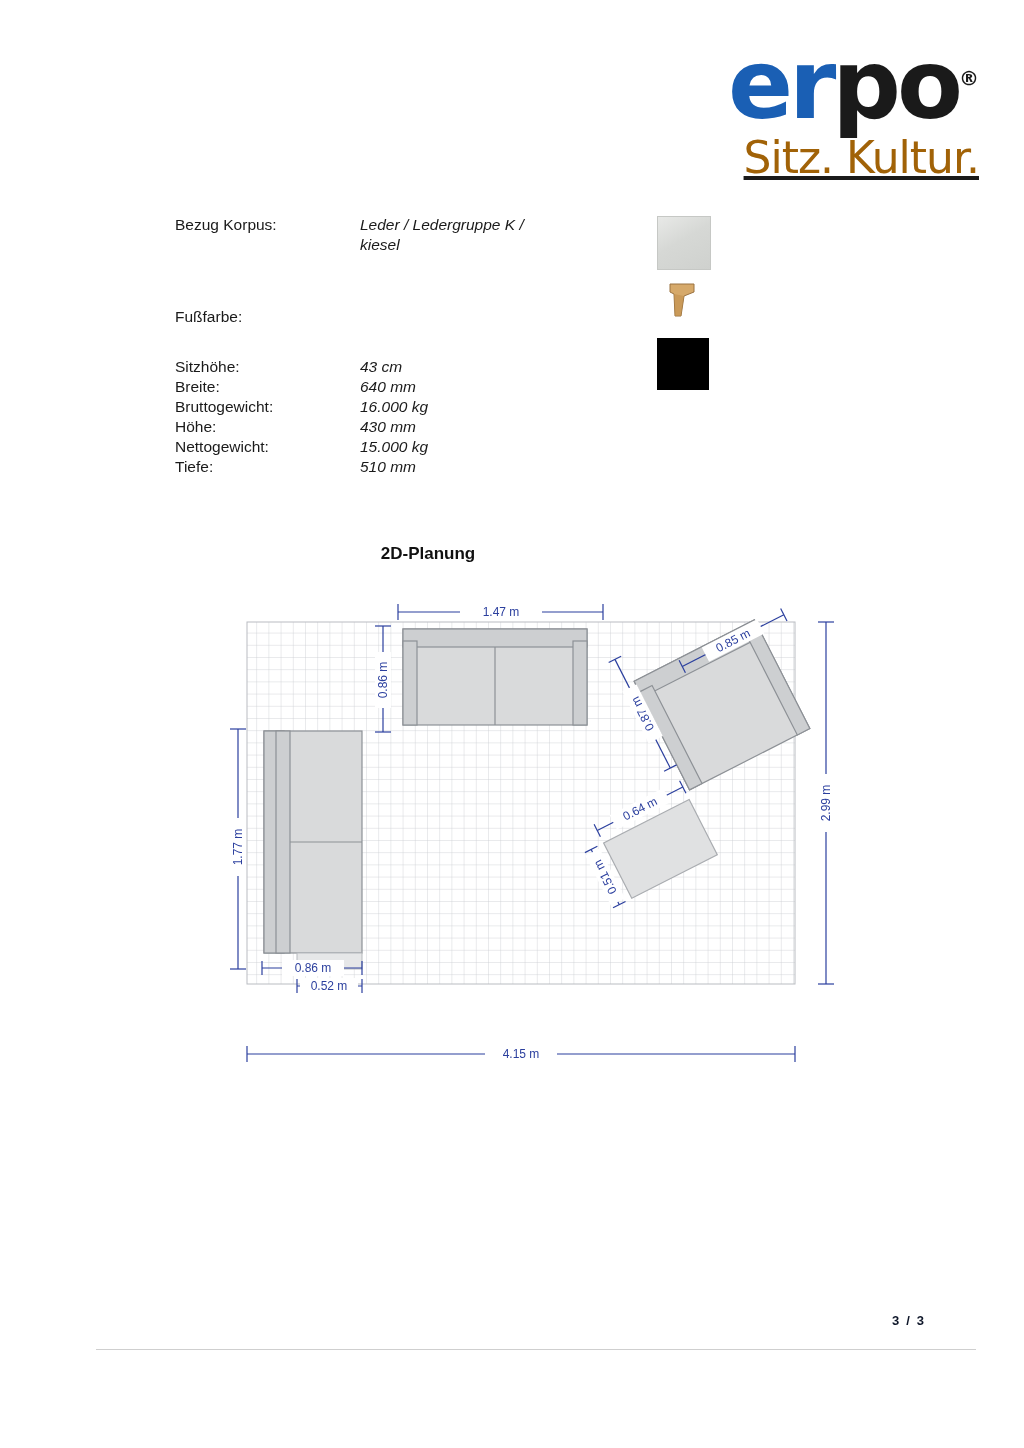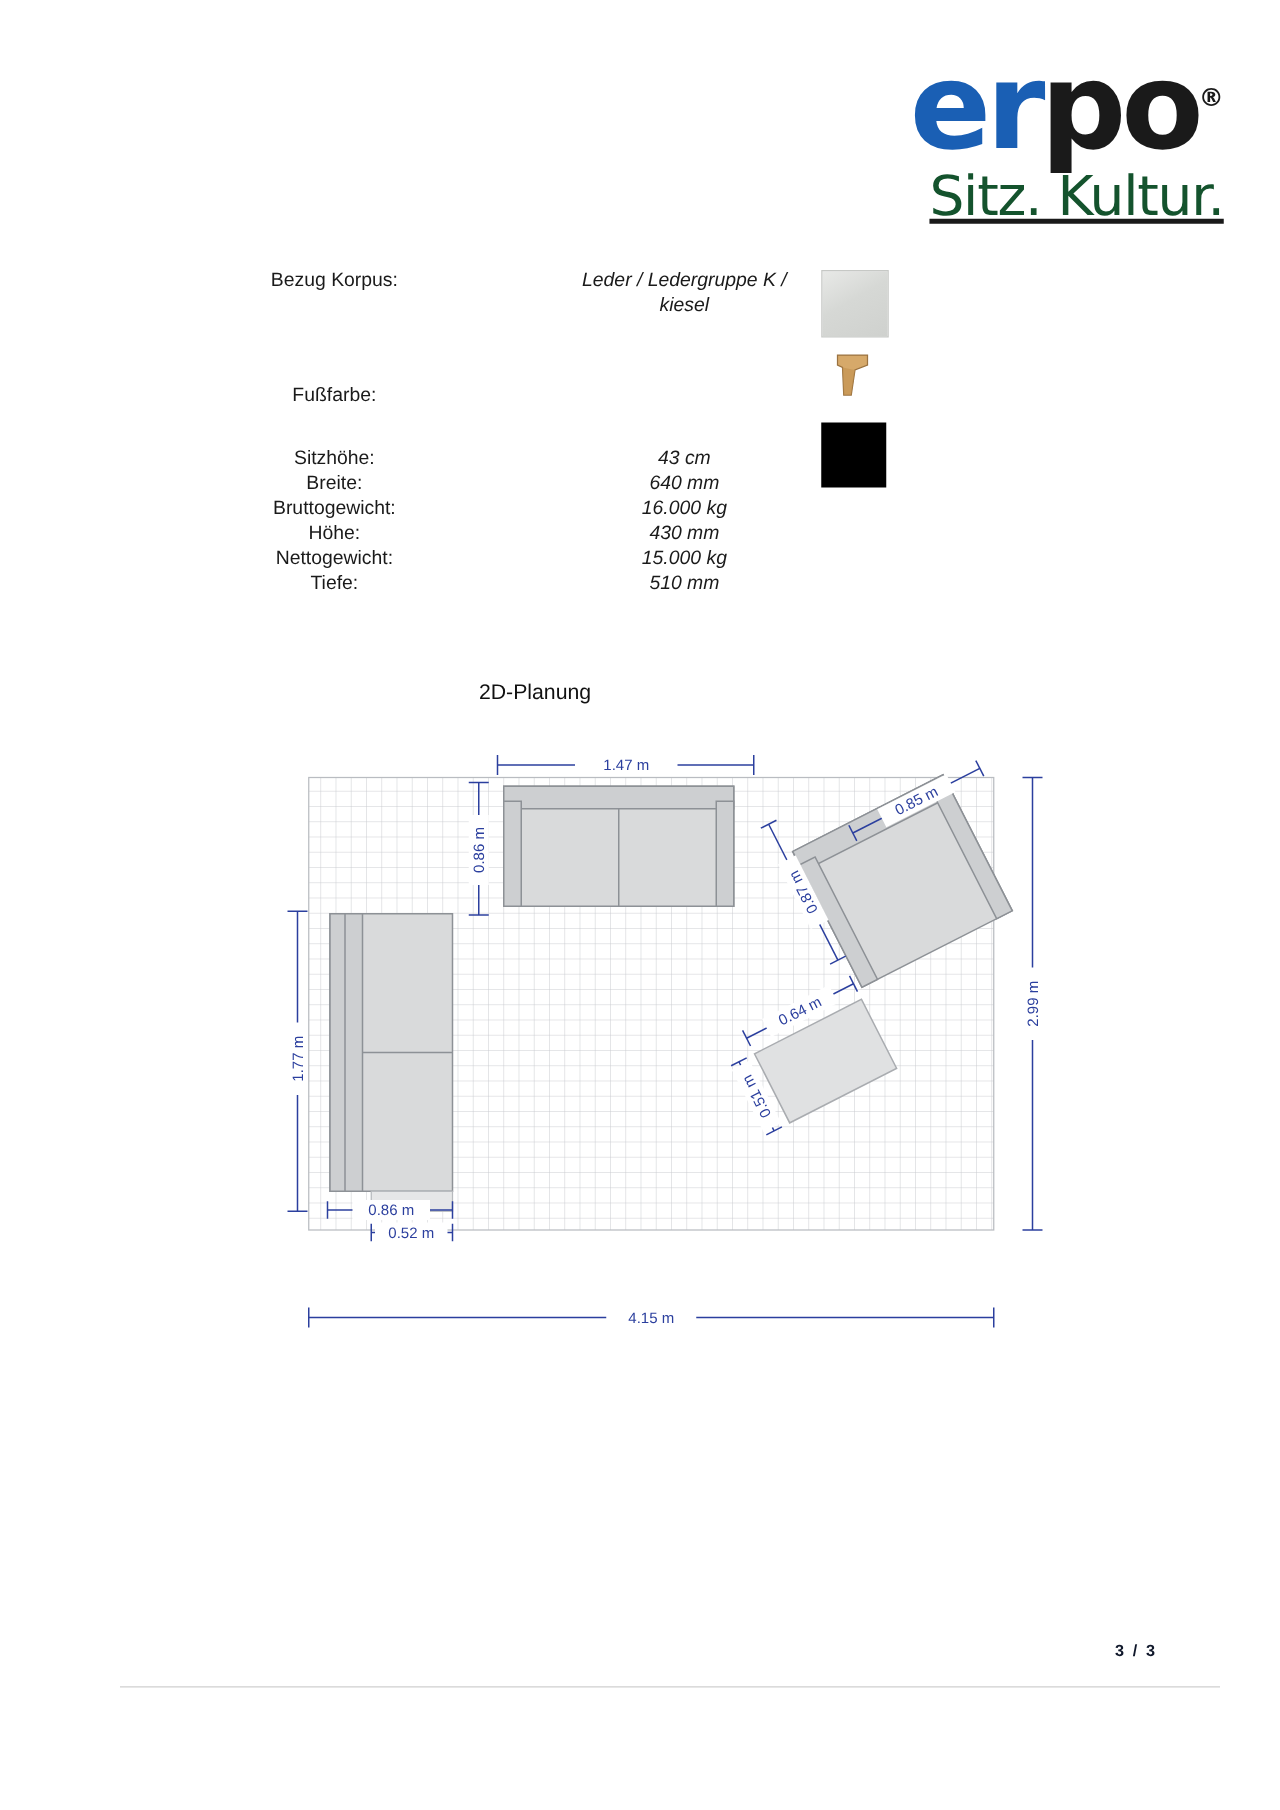--- a/index.html
+++ b/index.html
@@ -40,38 +40,37 @@
   .logo-reg {
     font-size: 20px;
     vertical-align: super;
     font-weight: bold;
     letter-spacing: 0;
   }
   .logo-tagline {
     font-family: "DejaVu Sans", sans-serif;
     font-size: 44px;
     line-height: 46px;
-    color: #14532d;
+    color: #a16207;
     margin-top: 2px;
     letter-spacing: -1px;
   }
 
   
   .specs {
     position: absolute;
     left: 175px;
     top: 215px;
     width: 560px;
     font-size: 15.5px;
     line-height: 20px;
   }
   .spec-row {
     display: flex;
     margin-bottom: 0px;
-    text-align: center;
   }
   .spec-label {
     width: 185px;
     flex: 0 0 185px;
   }
   .spec-value {
     flex: 1 1 auto;
     font-style: italic;
   }
   .spec-gap-lg { height: 22px; }
@@ -110,21 +109,21 @@
   }
 
   
   .plan-title {
     position: absolute;
     top: 544px;
     left: 0;
     width: 856px;
     text-align: center;
     font-size: 17px;
-    font-weight: normal;
+    font-weight: bold;
     color: #111;
   }
   .plan-wrap {
     position: absolute;
     left: 0;
     top: 596px;
     width: 808px;
     height: 480px;
   }
 

